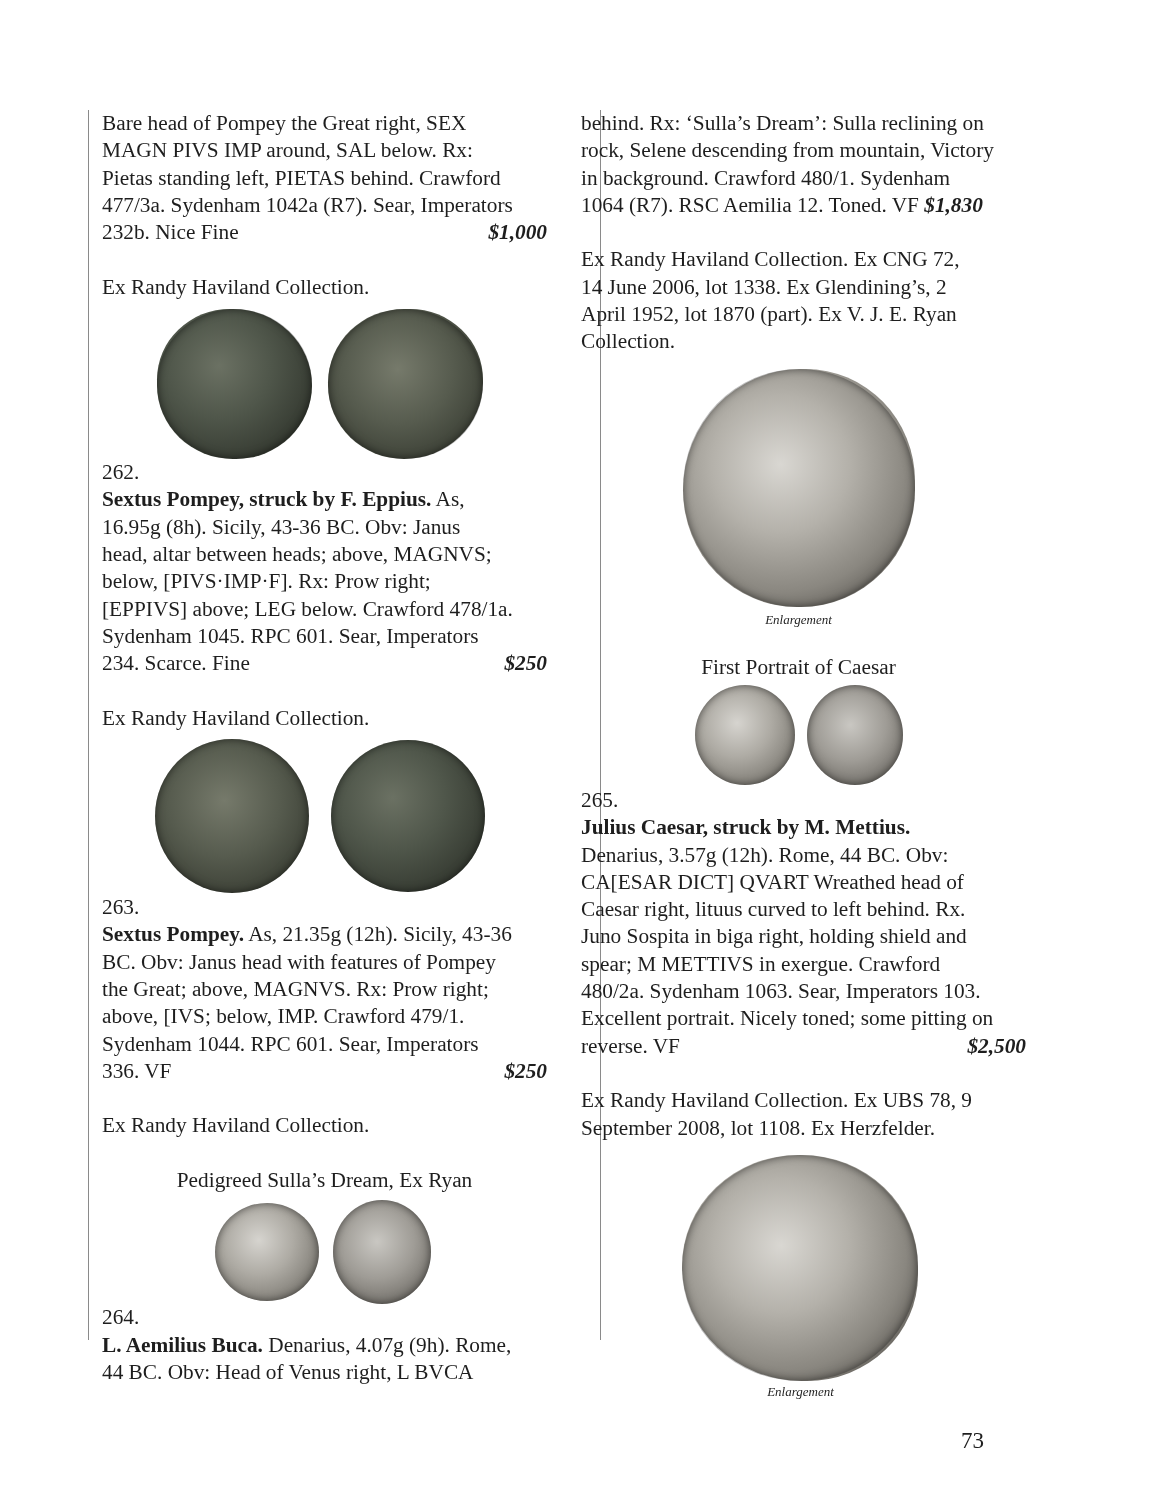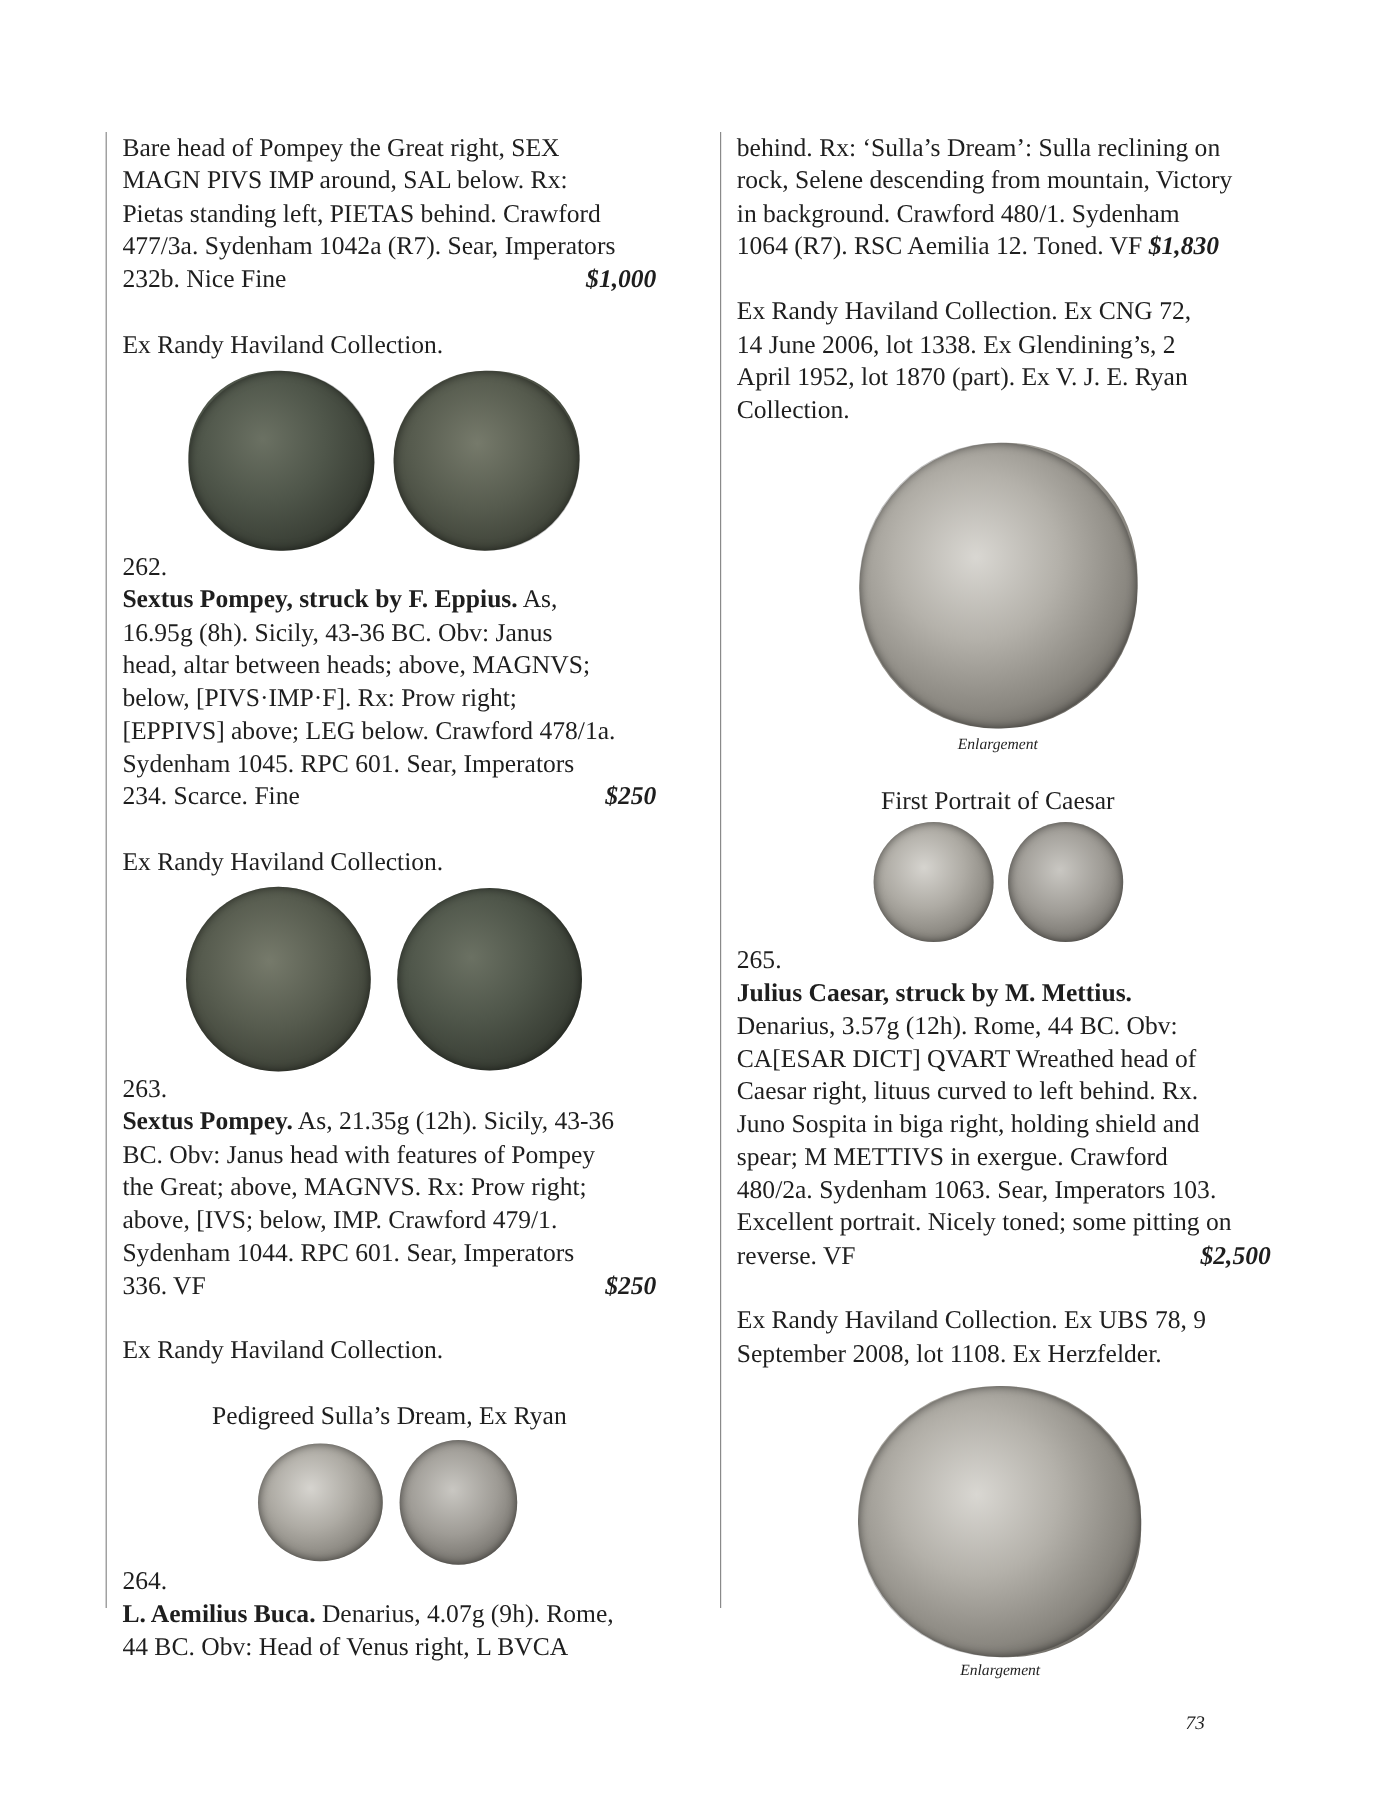--- a/index.html
+++ b/index.html
@@ -5,42 +5,42 @@
     * { box-sizing: border-box; margin: 0; padding: 0; }
     html, body { width: 1159px; height: 1499px; background: #ffffff; overflow: hidden; }
     body { position: relative; font-family: "Liberation Serif", "DejaVu Serif", serif; color: #1e1e1e; }
 
     .rule { position: absolute; top: 110px; width: 1px; height: 1230px; background: #8a8a8a; }
     .rule.left { left: 88px; }
     .rule.mid { left: 600px; }
 
     .col { position: absolute; top: 110px; width: 445px; font-size: 21.3px; line-height: 27.3px; }
     .col.left { left: 102px; }
-    .col.right { left: 614px; }
+    .col.right { left: 581px; }
 
     .p { display: block; }
     .price-line { display: flex; justify-content: space-between; }
     .price { font-weight: bold; font-style: italic; }
     .b { font-weight: bold; }
     .i { }
     .gap { height: 27.3px; }
     .heading { font-weight: normal; text-align: center; }
     .caption { font-style: italic; font-size: 13px; line-height: 16px; text-align: center; }
 
     .coins { display: flex; justify-content: center; align-items: center; position: relative; }
     .coin { border-radius: 50%; position: relative; }
     .coin::after { content: ""; position: absolute; inset: 0; border-radius: 50%;
       box-shadow: inset 0 0 8px rgba(0,0,0,0.55); }
     .bronze { background: radial-gradient(circle at 40% 38%, #6b7163 0%, #4f564a 40%, #363b32 75%, #24281f 100%); }
     .bronze2 { background: radial-gradient(circle at 45% 40%, #767a6b 0%, #565b4e 45%, #3a3e34 80%, #262a21 100%); }
     .silver { background: radial-gradient(circle at 42% 38%, #d6d4cf 0%, #aeaba4 40%, #85827b 72%, #4a4845 100%); }
     .silver2 { background: radial-gradient(circle at 45% 40%, #c9c7c2 0%, #9f9c96 45%, #74716b 78%, #3c3a38 100%); }
     .silverlg { background: radial-gradient(circle at 42% 40%, #d9d7d2 0%, #b4b1aa 35%, #8a8780 65%, #56534e 88%, #1e1d1c 100%); }
 
-    .page-number { position: absolute; left: 988px; top: 1428px; font-size: 16px; font-style: italic; }
+    .page-number { position: absolute; left: 961px; top: 1428px; font-size: 23px; }
   </style>
 </head>
 <body>
 
 <div class="rule left"></div>
 <div class="rule mid"></div>
 
 <div class="col left">
   <div>
     <span class="p">Bare head of Pompey the Great right, SEX</span>

